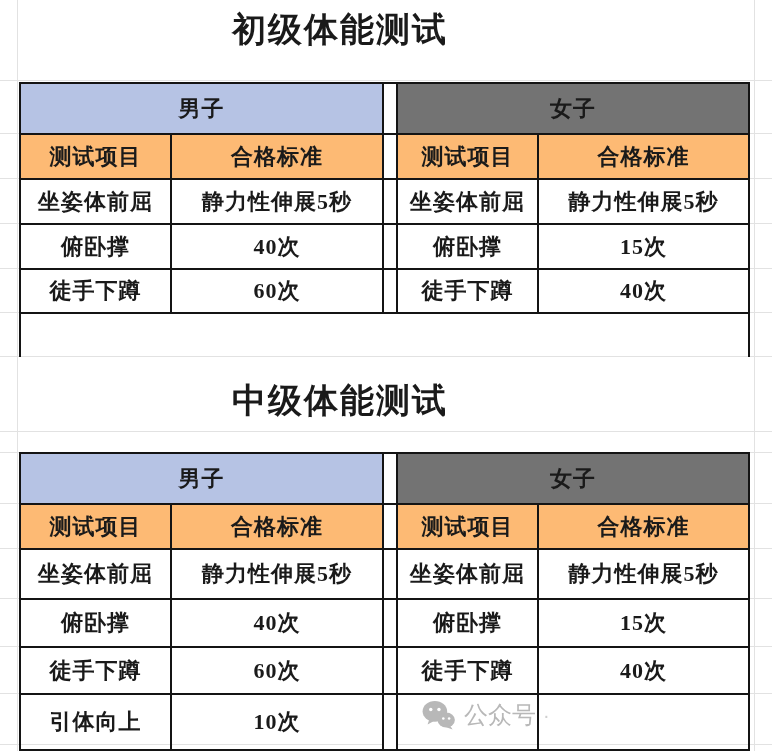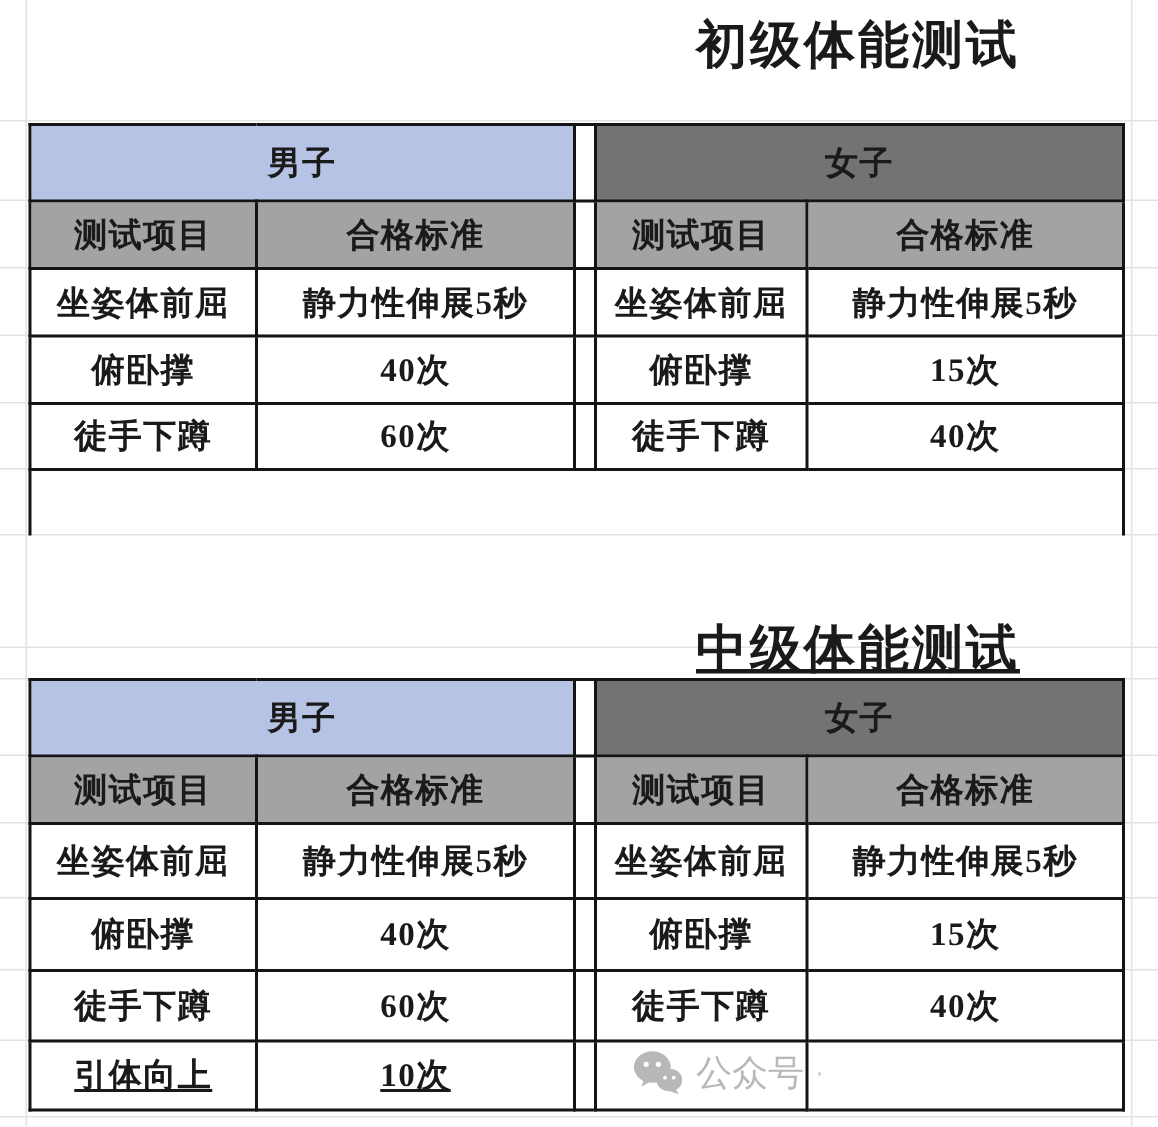--- a/index.html
+++ b/index.html
@@ -7,44 +7,44 @@
     width:772px;height:751px;position:relative;background:#ffffff;
     overflow:hidden;
     font-family:"Liberation Serif","DejaVu Serif",serif;
     color:#1a1a1a;
   }
   
   .gl-h{position:absolute;left:0;width:772px;height:1px;background:#e2e2e2;z-index:0;}
   .gl-v{position:absolute;top:0;height:751px;width:1px;background:#e2e2e2;z-index:0;}
 
   .title{
-    position:absolute;left:0;width:680px;text-align:right;
+    position:absolute;left:0;width:680px;text-align:center;
     font-size:34px;font-weight:bold;letter-spacing:2px;z-index:2;
   }
   #title-1{top:7px;}
-  #title-2{top:410px;text-decoration:underline;}
+  #title-2{top:378px;}
 
   table.sheet{
     position:absolute;left:19px;border-collapse:collapse;table-layout:fixed;
     width:729px;z-index:1;background:transparent;
   }
   #table-beginner{top:82px;}
   #table-intermediate{top:452px;}
   table.sheet td{
     border:2px solid #141414;text-align:center;vertical-align:middle;
     font-weight:bold;font-size:22px;padding:0;letter-spacing:1px;
     overflow:hidden;white-space:nowrap;
   }
   tr.r-gender{height:51px;border-radius:15px;}
   tr.r-sub{height:45px;}
   tr.r1{height:45px;} tr.r2{height:45px;} tr.r3{height:44px;} tr.r-empty{height:44px;}
-  tr.s1{height:50px;} tr.s2{height:48px;} tr.s3{height:47px;} tr.s4{height:46px;text-decoration:underline;}
+  tr.s1{height:50px;} tr.s2{height:48px;} tr.s3{height:47px;} tr.s4{height:56px;}
   td.male-hd{background:#b6c3e4;font-size:26px;}
   td.female-hd{background:#737373;font-size:26px;}
-  td.sub{background:#a3a3a3;}
+  td.sub{background:#fdba74;}
   td.gap{background:#ffffff;}
   tr.r-empty td{border:none;}
   tr.r-empty td.e-left{border-left:2px solid #141414;}
   tr.r-empty td.e-right{border-right:2px solid #141414;}
 
   .watermark{
     position:absolute;left:422px;top:697px;height:36px;z-index:6;
     display:flex;align-items:center;gap:9px;
     font-family:"Liberation Sans","DejaVu Sans",sans-serif;
     font-size:24px;color:#b8b8b8;font-weight:normal;white-space:nowrap;

